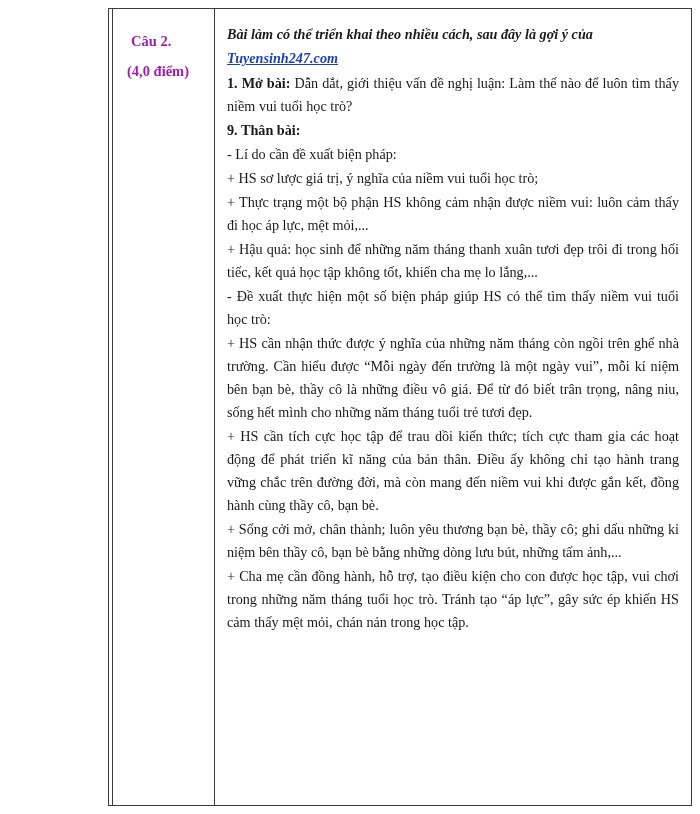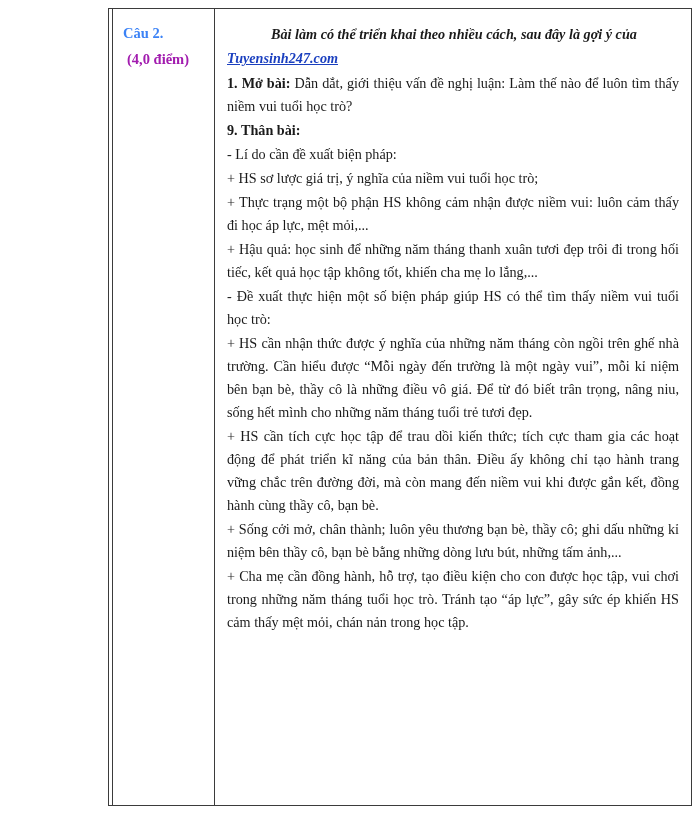--- a/index.html
+++ b/index.html
@@ -43,44 +43,43 @@
     padding: 14px 8px 0 10px;
     text-align: left;
   }
   .col-body {
     flex: 1;
     box-sizing: border-box;
     padding: 14px 12px 0 12px;
   }
   .q-title {
     font-weight: bold;
-    color: #3b82f6;
+    color: #a21caf;
     font-size: 14.5px;
     line-height: 1.5;
-    margin: 0;
+    margin: 8px;
   }
   .q-points {
     font-weight: bold;
     color: #a21caf;
     font-size: 14.5px;
     line-height: 1.5;
     margin: 4px 0 0 0;
     padding-left: 4px;
   }
   .para {
     font-size: 14.2px;
     line-height: 1.62;
     margin: 0 0 1px 0;
     text-align: justify;
     text-justify: inter-word;
   }
   .para.italic {
     font-style: italic;
     font-weight: bold;
-    margin-left: 44px;
   }
   .link {
     font-style: italic;
     color: #1a3fbf;
     text-decoration: underline;
     font-weight: bold;
   }
   .lead-strong {
     font-weight: bold;
   }

